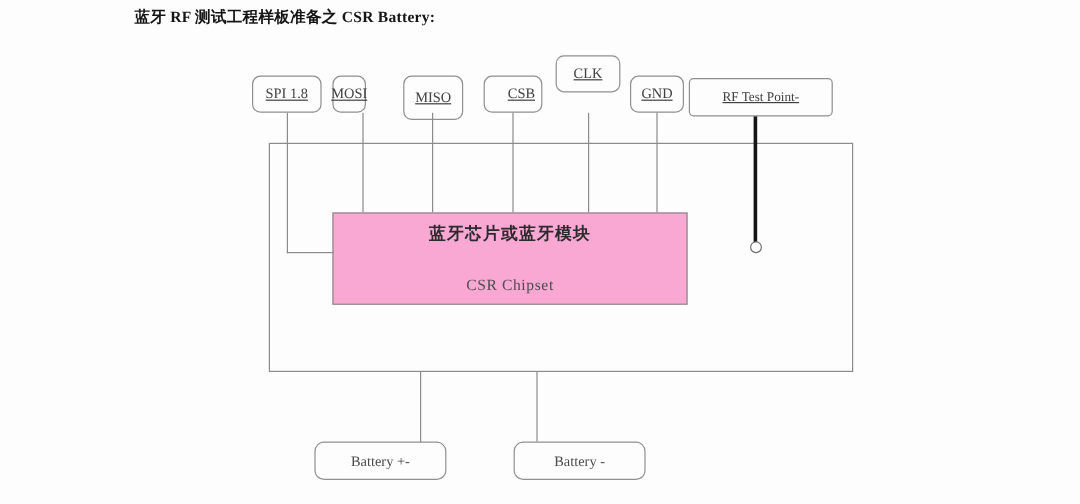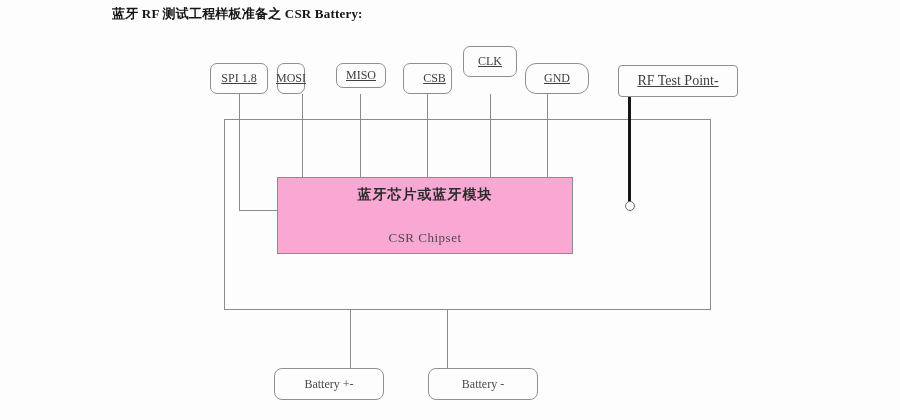--- a/index.html
+++ b/index.html
@@ -17,21 +17,21 @@
     letter-spacing: 0.2px; white-space: nowrap;
   }
 
   .pin-box {
     position: absolute; box-sizing: border-box;
     border: 1.4px solid #8f8f8f; border-radius: 7px;
     background: #fdfdfd;
     display: flex; align-items: center; justify-content: center;
     font-size: 12px; color: #404040; white-space: nowrap; text-decoration: underline;
   }
-  .pin-box.rf { border-radius: 4px; font-size: 14px; margin-left: 44px; }
+  .pin-box.rf { border-radius: 4px; font-size: 11px; }
 
   .rect {
     position: absolute; box-sizing: border-box;
     border: 1px solid #8b8b8b; background: transparent;
   }
 
   .chip-box {
     position: absolute; box-sizing: border-box;
     border: 1px solid #8b8b8b; background: #f9a8d4;
     display: flex; flex-direction: column;
@@ -71,50 +71,50 @@
     <div class="chip-name">蓝牙芯片或蓝牙模块</div>
     <div class="chip-sub">CSR Chipset</div>
   </div>
 
   <div class="pin-box" style="left:210px; top:63px; width:58px; height:31px;">
     <span>SPI 1.8</span>
   </div>
   <div class="pin-box" style="left:277px; top:63px; width:28px; height:31px;">
     <span>MOSI</span>
   </div>
-  <div class="pin-box" style="left:336px; top:63px; width:50px; height:25px;">
+  <div class="pin-box" style="left:336px; top:63px; width:50px; height:37px;">
     <span>MISO</span>
   </div>
   <div class="pin-box" style="left:403px; top:63px; width:49px; height:31px;padding-left:14px;">
     <span>CSB</span>
   </div>
   <div class="pin-box" style="left:463px; top:46px; width:54px; height:31px;">
     <span>CLK</span>
   </div>
-  <div class="pin-box" style="left:525px; top:63px; width:64px; height:31px;border-radius:11px;">
+  <div class="pin-box" style="left:525px; top:63px; width:45px; height:31px;">
     <span>GND</span>
   </div>
   <div class="pin-box rf" style="left:574px; top:65px; width:120px; height:32px;">
     <span>RF Test Point-</span>
   </div>
 
   <div class="vline" style="left:239px; top:94px; height:117px;"></div>
   <div class="hline" style="left:239px; top:210px; width:39px;"></div>
   <div class="vline" style="left:302px; top:94px; height:83px;"></div>
   <div class="vline" style="left:360px; top:94px; height:83px;"></div>
   <div class="vline" style="left:427px; top:94px; height:83px;"></div>
   <div class="vline" style="left:490px; top:94px; height:83px;"></div>
   <div class="vline" style="left:547px; top:94px; height:83px;"></div>
 
   <div class="rf-line" style="left:628px; top:97px; height:106px;"></div>
   <div class="rf-circle" style="left:625px; top:201px;"></div>
 
   <div class="vline" style="left:350px; top:310px; height:59px;"></div>
   <div class="vline" style="left:447px; top:310px; height:58px;"></div>
 
-  <div class="battery-box" style="left:262px; top:368px; width:110px; height:32px;margin-left:12px;">
+  <div class="battery-box" style="left:262px; top:368px; width:110px; height:32px;">
     <span>Battery +-</span>
   </div>
   <div class="battery-box" style="left:428px; top:368px; width:110px; height:32px;">
     <span>Battery -</span>
   </div>
 
 </div>
 
 </body></html>

